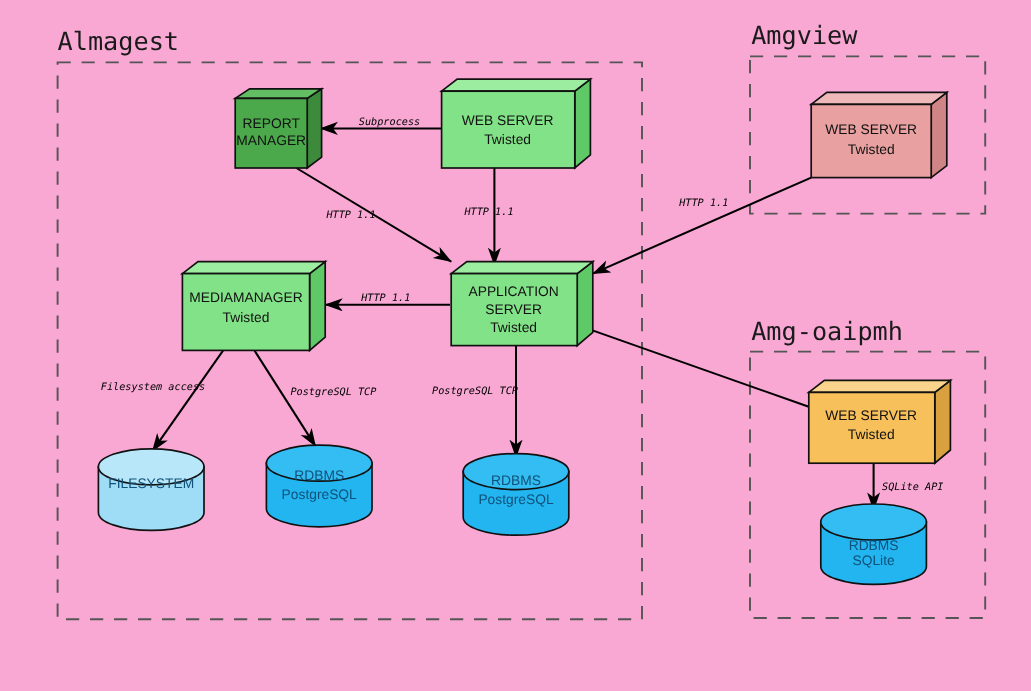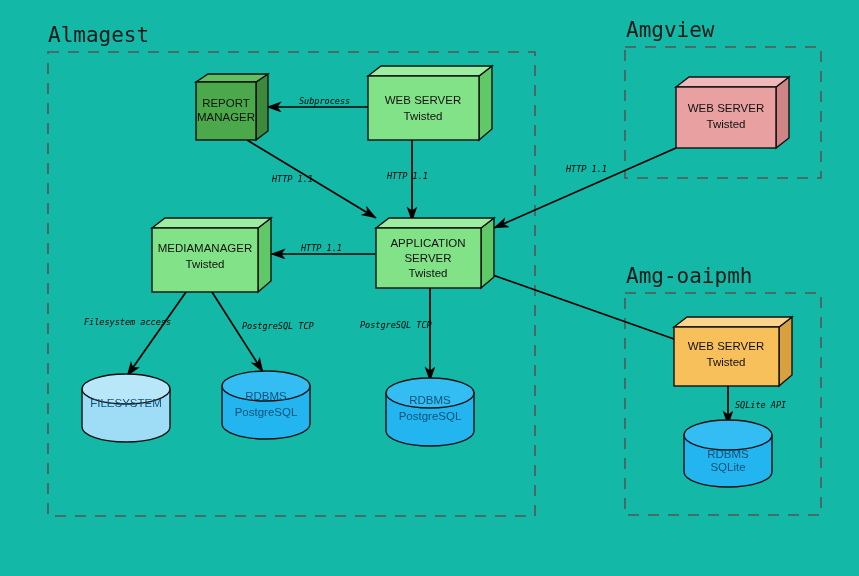--- a/index.html
+++ b/index.html
@@ -7,21 +7,21 @@
     padding: 0;
     background: #ffffff;
   }
   body {
     font-family: "Liberation Sans", sans-serif;
   }
   #canvas {
     position: relative;
     width: 859px;
     height: 576px;
-    background: #14b8a6;
+    background: #f9a8d4;
     overflow: hidden;
   }
   svg#diagram {
     position: absolute;
     left: 0;
     top: 0;
     width: 859px;
     height: 576px;
   }
   .grp-title {

